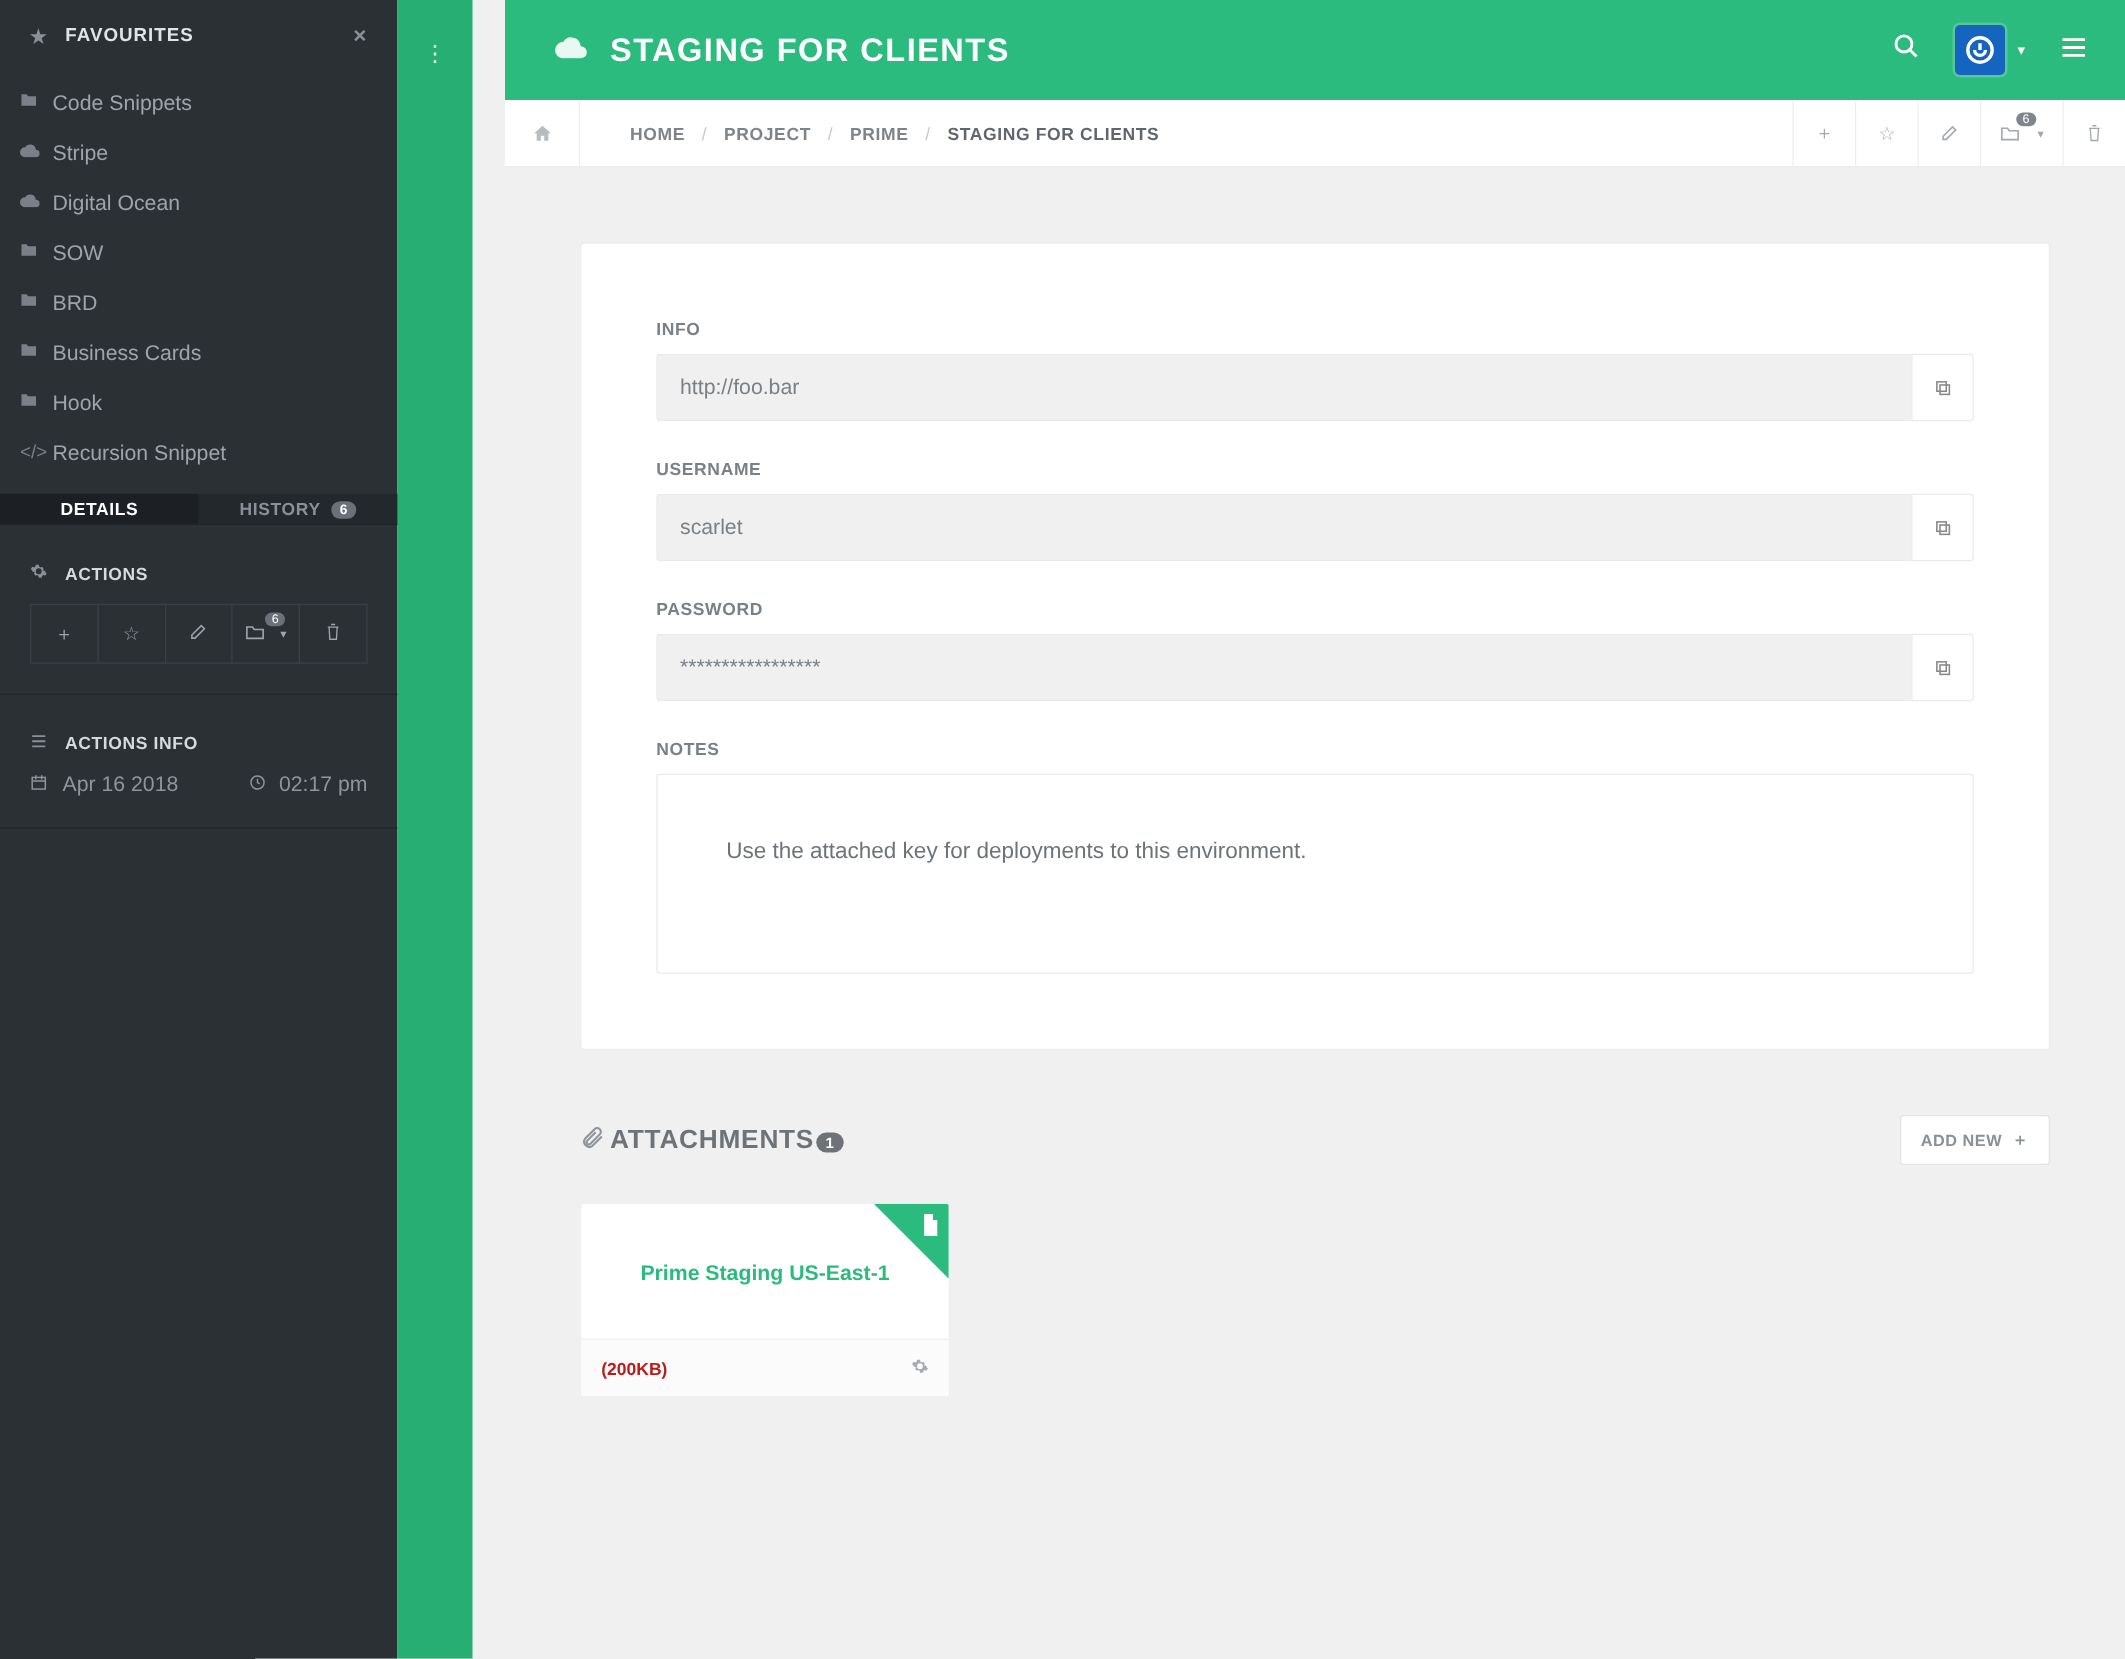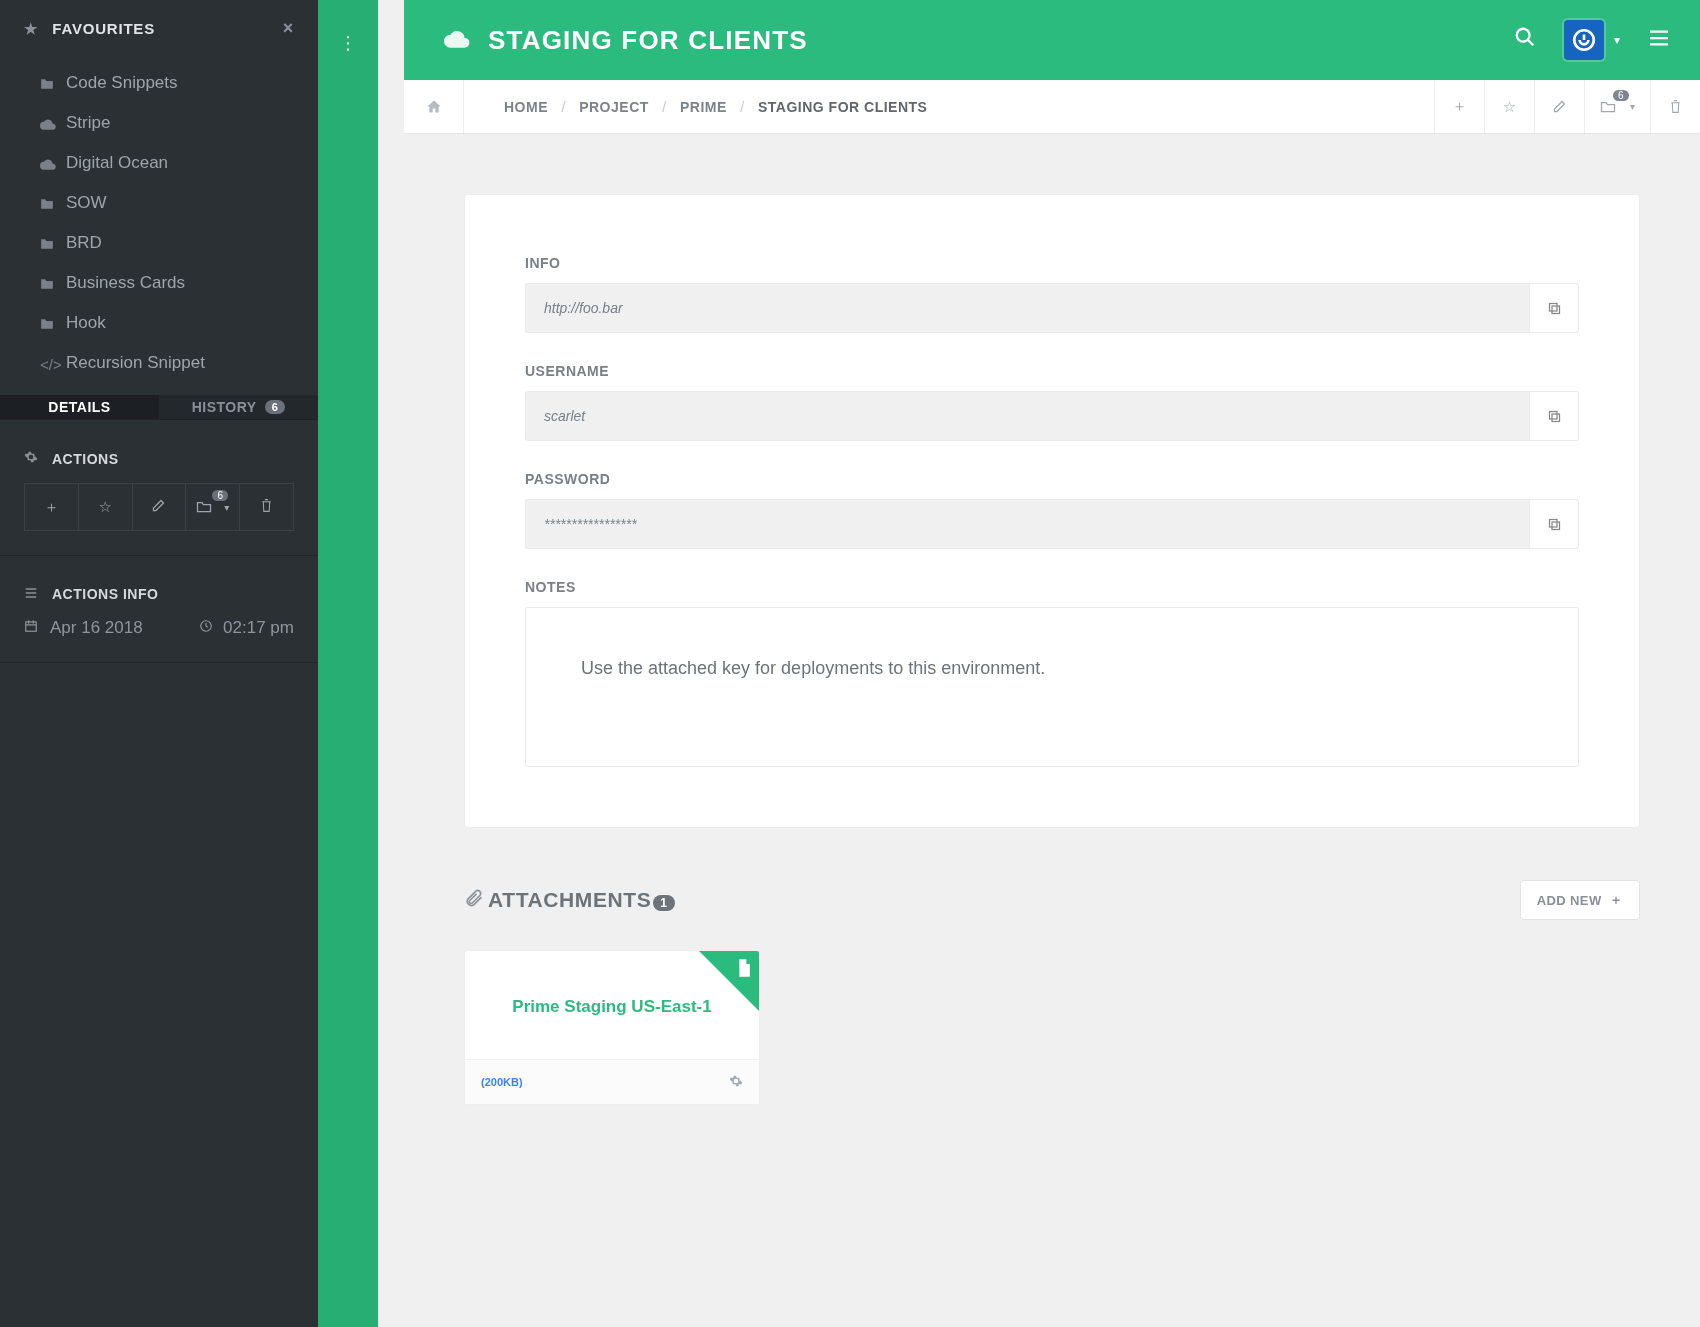--- a/index.html
+++ b/index.html
@@ -30,22 +30,22 @@
     font-size: 15px;
     letter-spacing: 0.8px;
     color: #e0e4e8;
   }
   .fav-header .star { margin-right: 14px; color: #8a9097; font-size: 15px; }
   .fav-header .close-x { margin-left: auto; color: #8a9097; font-size: 18px; cursor: pointer; }
 
   .fav-list { padding: 6px 0 12px 0; }
   .fav-item {
     display: flex;
-    align-items: flex-end;
-    padding: 10px 40px;
+    align-items: flex-start;
+    padding: 10px 16px;
     font-size: 17px;
     color: #9ea4ab;
     cursor: pointer;
   }
   .fav-item .ficon { width: 26px; color: #7a8088; font-size: 15px; }
 
   .tabs {
     display: flex;
     background: #2b3035;
     border-bottom: 1px solid #1f2327;
@@ -227,24 +227,23 @@
     color: #7a8088;
     margin-bottom: 12px;
   }
   .field-row { display: flex; }
   .field-input {
     flex: 1;
     background: #f0f0f0;
     border: 1px solid #eaeaea;
     border-right: none;
     padding: 16px 18px;
-    font-size: 14px;
+    font-size: 17px;
     color: #7a8088;
     border-radius: 3px 0 0 3px;
-    font-style: italic;
   }
   .copy-btn {
     width: 50px;
     background: #ffffff;
     border: 1px solid #eaeaea;
     display: flex;
     align-items: center;
     justify-content: center;
     color: #888;
     cursor: pointer;
@@ -317,23 +316,23 @@
     font-size: 17px;
     font-weight: 700;
     color: #2cbb7f;
   }
   .attach-footer {
     display: flex;
     align-items: center;
     background: #fbfbfb;
     border-top: 1px solid #f0f0f0;
     padding: 14px 16px;
-    font-size: 11px;
+    font-size: 14px;
     font-weight: 700;
-    color: #3b82f6;
+    color: #b91c1c;
   }
   .attach-footer .gear { margin-left: auto; color: #a5abb0; cursor: pointer; }
   .corner {
     position: absolute;
     top: 0; right: 0;
     width: 0; height: 0;
     border-top: 60px solid #2cbb7f;
     border-left: 60px solid transparent;
   }
   .corner-icon {

